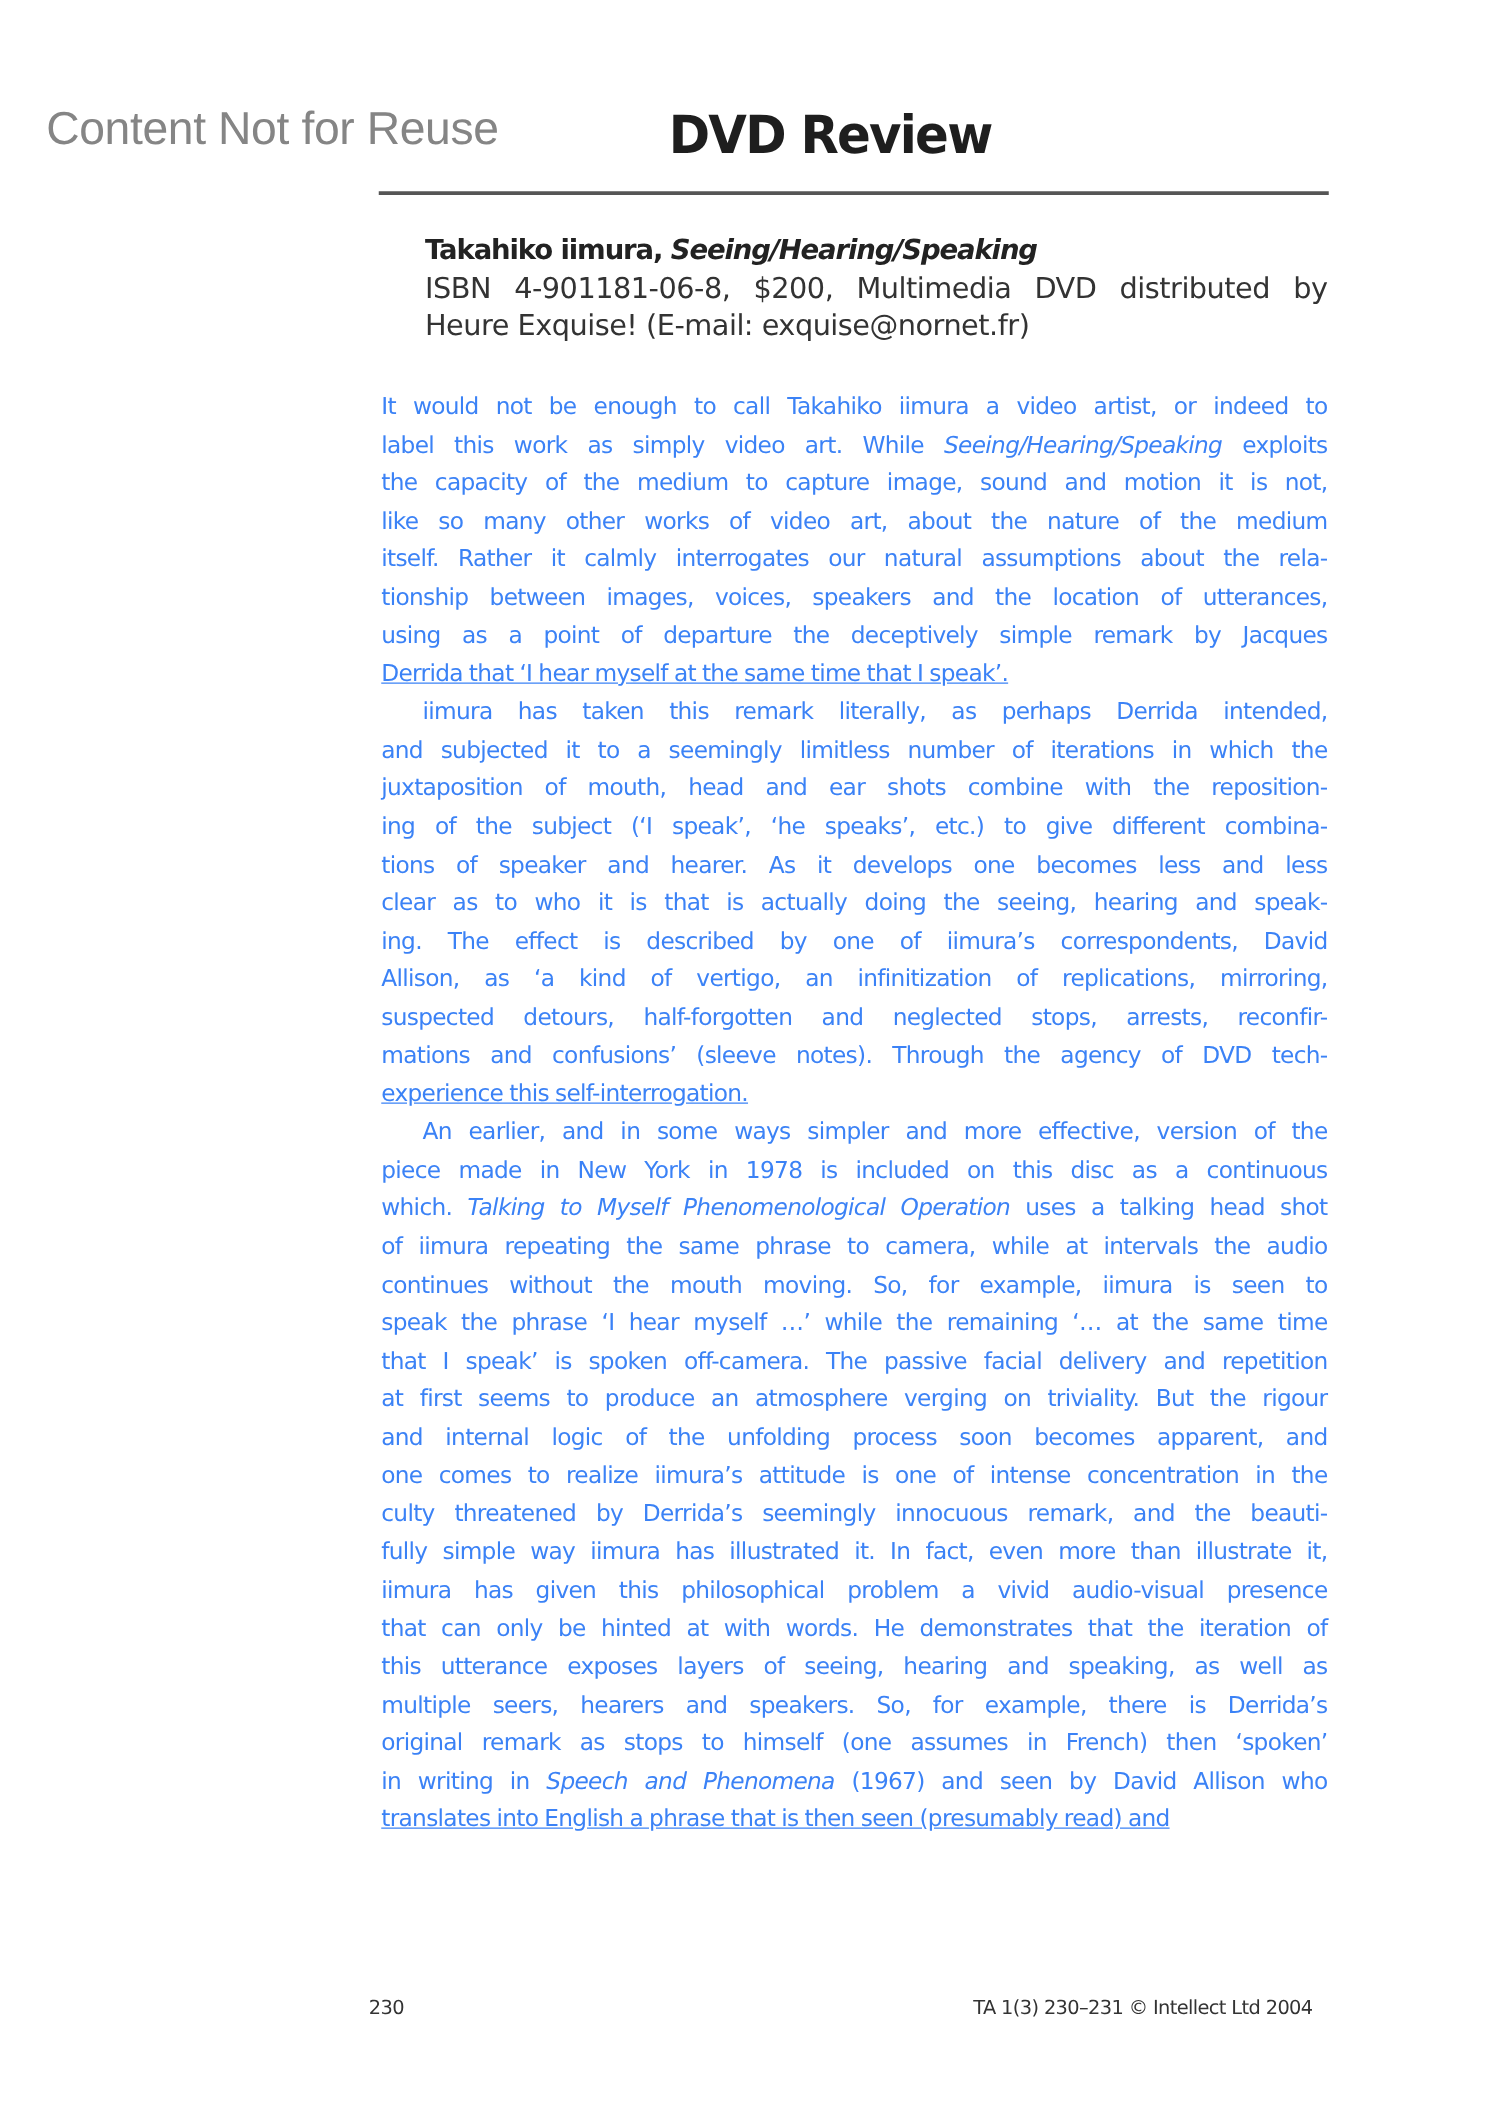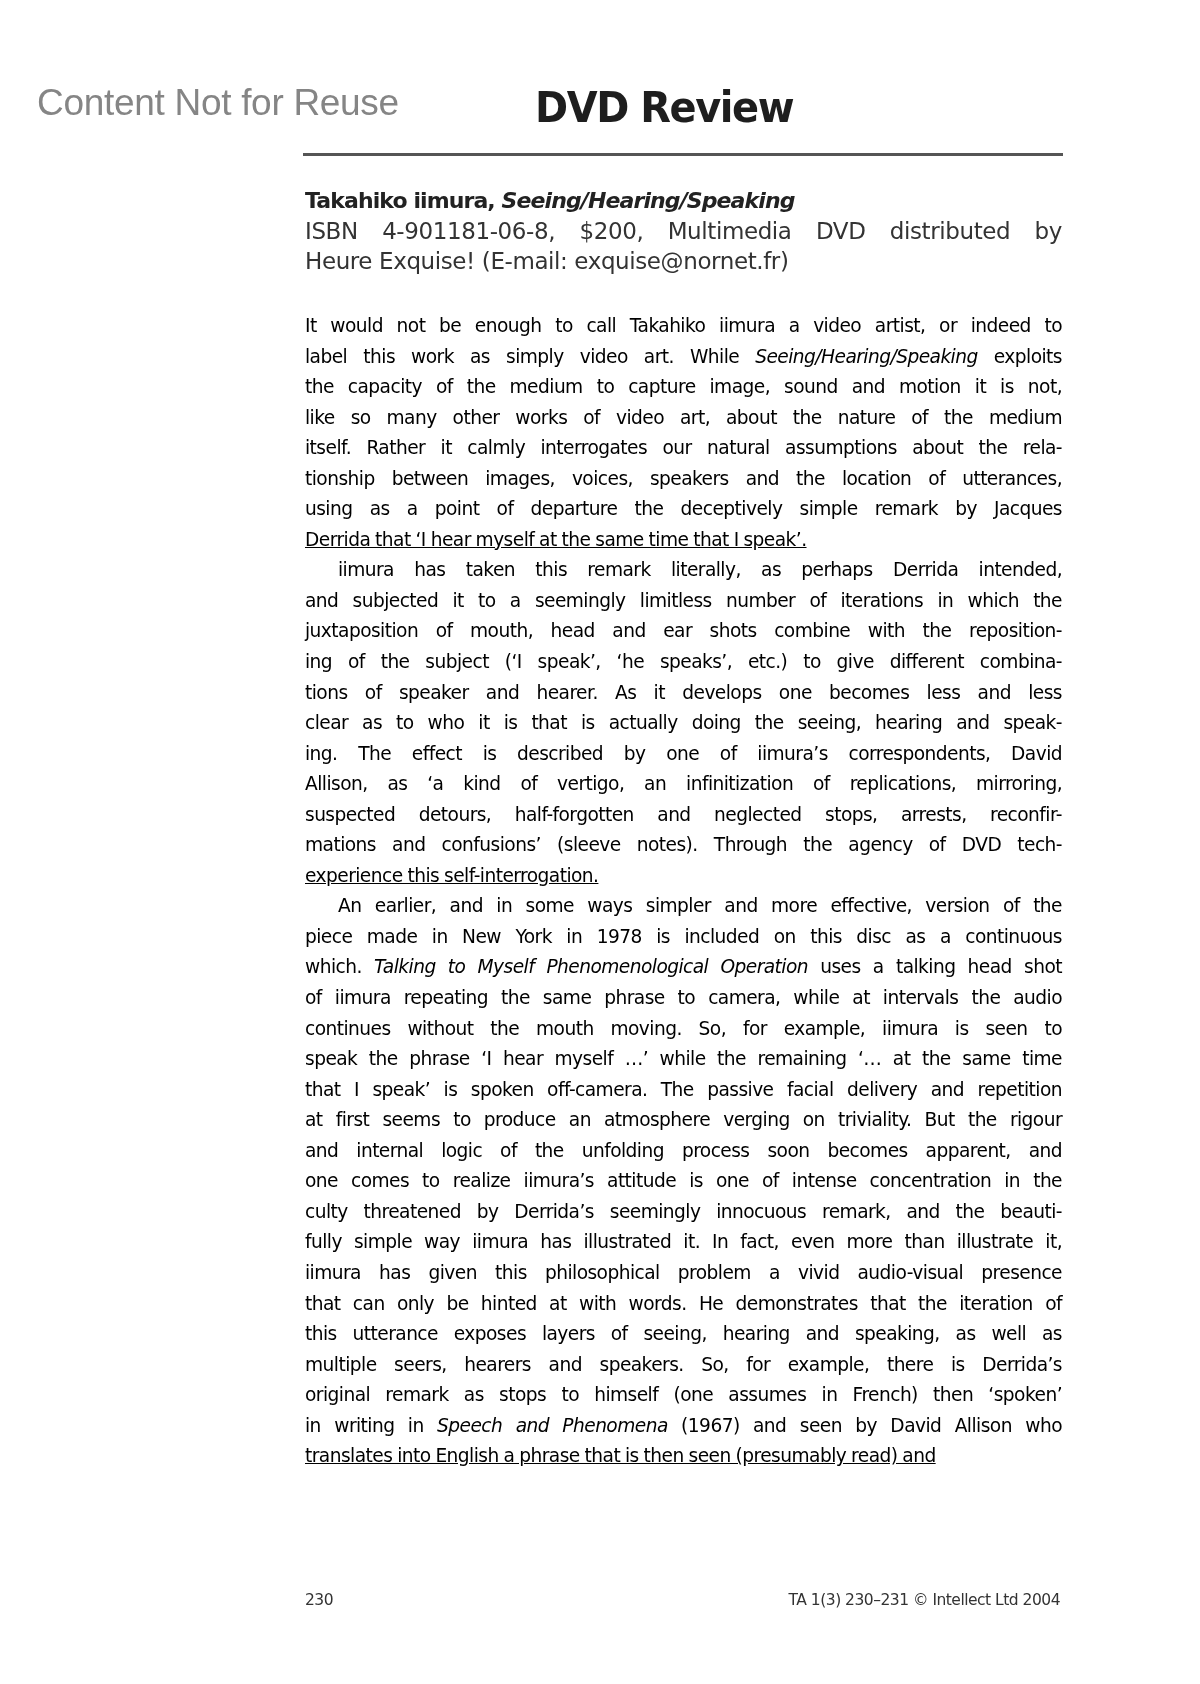--- a/index.html
+++ b/index.html
@@ -18,40 +18,40 @@
   .rule {
     position: absolute; left: 303px; top: 153px; width: 760px; height: 3px;
     background: #555555;
   }
   .header-block {
     position: absolute; left: 305px; top: 186px; width: 757px;
     font-family: "DejaVu Sans", sans-serif; color: #333333;
   }
   .header-line {
     font-size: 23px; line-height: 30px; height: 30px; white-space: nowrap;
-    text-align: justify; text-align-last: justify; letter-spacing: -0.4px;
+    text-align: justify; text-align-last: justify; letter-spacing: -0.4px; margin-left: 35px;
   }
   .header-line.last { text-align-last: left; }
   .header-line.bold { font-weight: bold; font-size: 22px; letter-spacing: -0.9px; color: #222; text-align-last: left; }
   .header-line .it { font-style: italic; }
   .body-text {
     position: absolute; left: 305px; top: 311px; width: 757px;
-    font-family: "DejaVu Sans", sans-serif; color: #000000;
+    font-family: "DejaVu Sans", sans-serif; color: #3b82f6;
   }
   .bl {
     font-size: 18.6px; line-height: 30.55px; height: 30.55px; white-space: nowrap; overflow: visible;
     text-align: justify; text-align-last: justify; letter-spacing: -0.55px; word-spacing: -0.5px;
   }
   .bl.end { text-align-last: left; text-decoration: underline; }
   .bl.indent { padding-left: 33px; }
   .bl .it { font-style: italic; }
   .footer {
-    position: absolute; left: 305px; top: 1591px; width: 755px; height: 24px;
+    position: absolute; left: 295px; top: 1591px; width: 755px; height: 24px;
     font-family: "DejaVu Sans", sans-serif; font-size: 15.5px; color: #333333;
-    display: flex; justify-content: space-between; letter-spacing: -0.5px;
+    display: flex; justify-content: space-between; letter-spacing: -0.5px; align-items: flex-end;
   }
 </style>
 </head>
 <body>
 
 <div class="watermark">Content Not for Reuse</div>
 
 <div class="title">DVD Review</div>
 
 <div class="rule"></div>

